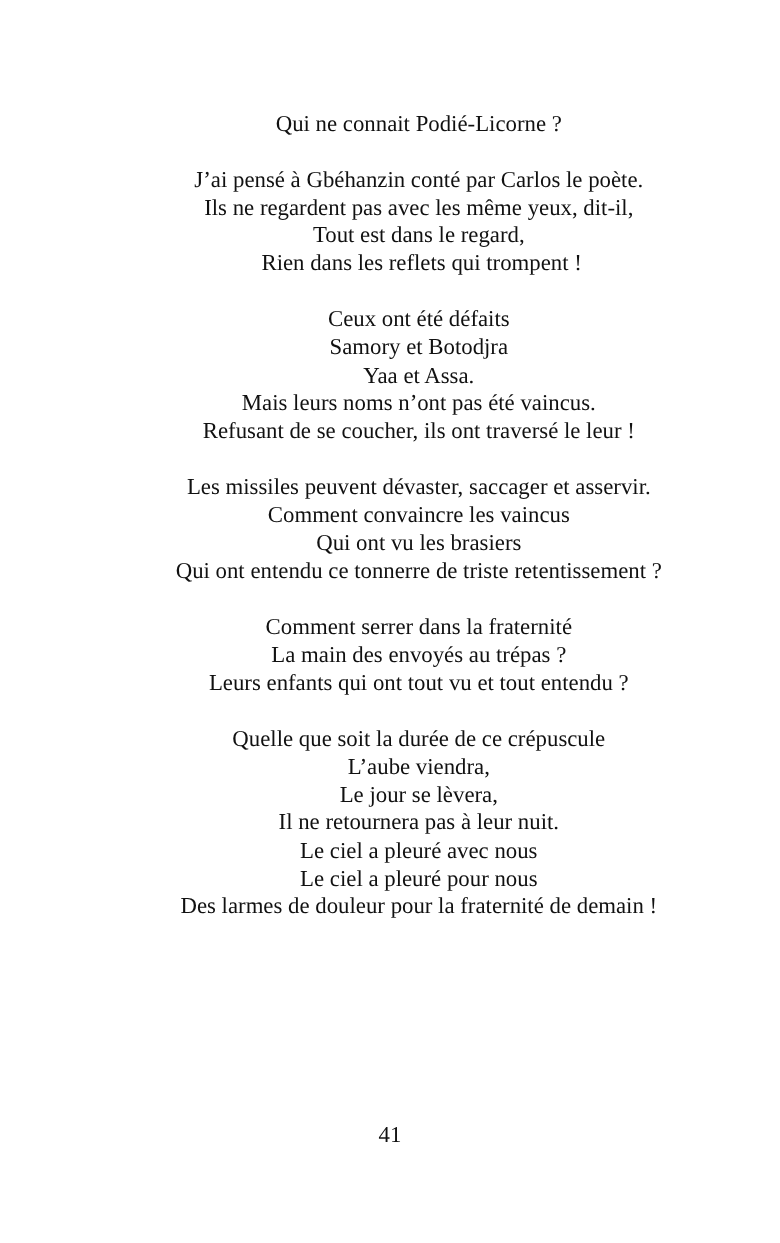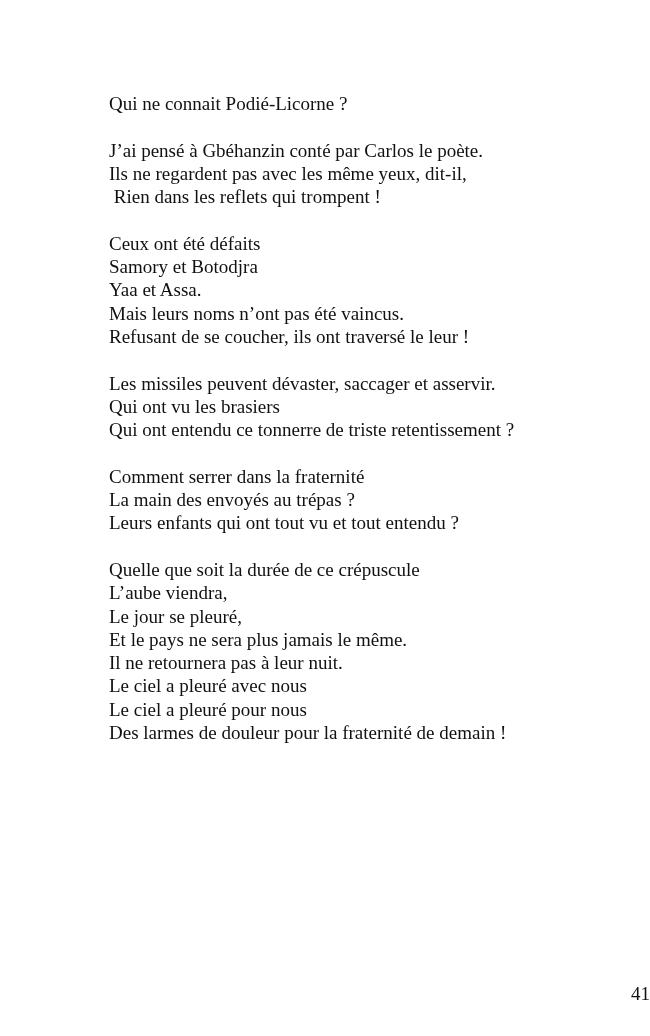--- a/index.html
+++ b/index.html
@@ -13,80 +13,81 @@
       position: relative;
       overflow: hidden;
       font-family: "Liberation Serif", "DejaVu Serif", serif;
       color: #111111;
     }
     .page {
       position: absolute;
       left: 109px;
       top: 92px;
       width: 480px;
+      text-align: center;
     }
     .stanza {
       margin: 0 0 23.3px 0;
     }
     .line {
       display: block;
       font-size: 19px;
       line-height: 23.3px;
       white-space: pre;
     }
     .page-number {
       position: absolute;
       left: 0;
       width: 650px;
       top: 935px;
-      text-align: right;
+      text-align: center;
       font-size: 19px;
       line-height: 23px;
-      margin-top: 47px;
     }
   </style>
 </head>
 <body>
 
 <div class="page">
   <div class="stanza">
     <span class="line">Qui ne connait Podié-Licorne ?</span>
   </div>
 
   <div class="stanza">
     <span class="line">J’ai pensé à Gbéhanzin conté par Carlos le poète.</span>
     <span class="line">Ils ne regardent pas avec les même yeux, dit-il,</span>
+    <span class="line">Tout est dans le regard,</span>
     <span class="line"> Rien dans les reflets qui trompent !</span>
   </div>
 
   <div class="stanza">
     <span class="line">Ceux ont été défaits</span>
     <span class="line">Samory et Botodjra</span>
     <span class="line">Yaa et Assa.</span>
     <span class="line">Mais leurs noms n’ont pas été vaincus.</span>
     <span class="line">Refusant de se coucher, ils ont traversé le leur !</span>
   </div>
 
   <div class="stanza">
     <span class="line">Les missiles peuvent dévaster, saccager et asservir.</span>
+    <span class="line">Comment convaincre les vaincus</span>
     <span class="line">Qui ont vu les brasiers</span>
     <span class="line">Qui ont entendu ce tonnerre de triste retentissement ?</span>
   </div>
 
   <div class="stanza">
     <span class="line">Comment serrer dans la fraternité</span>
     <span class="line">La main des envoyés au trépas ?</span>
     <span class="line">Leurs enfants qui ont tout vu et tout entendu ?</span>
   </div>
 
   <div class="stanza">
     <span class="line">Quelle que soit la durée de ce crépuscule</span>
     <span class="line">L’aube viendra,</span>
-    <span class="line">Le jour se pleuré,</span>
-    <span class="line">Et le pays ne sera plus jamais le même.</span>
+    <span class="line">Le jour se lèvera,</span>
     <span class="line">Il ne retournera pas à leur nuit.</span>
     <span class="line">Le ciel a pleuré avec nous</span>
     <span class="line">Le ciel a pleuré pour nous</span>
     <span class="line">Des larmes de douleur pour la fraternité de demain !</span>
   </div>
 </div>
 
 <div class="page-number">41</div>
 
 </body></html>

